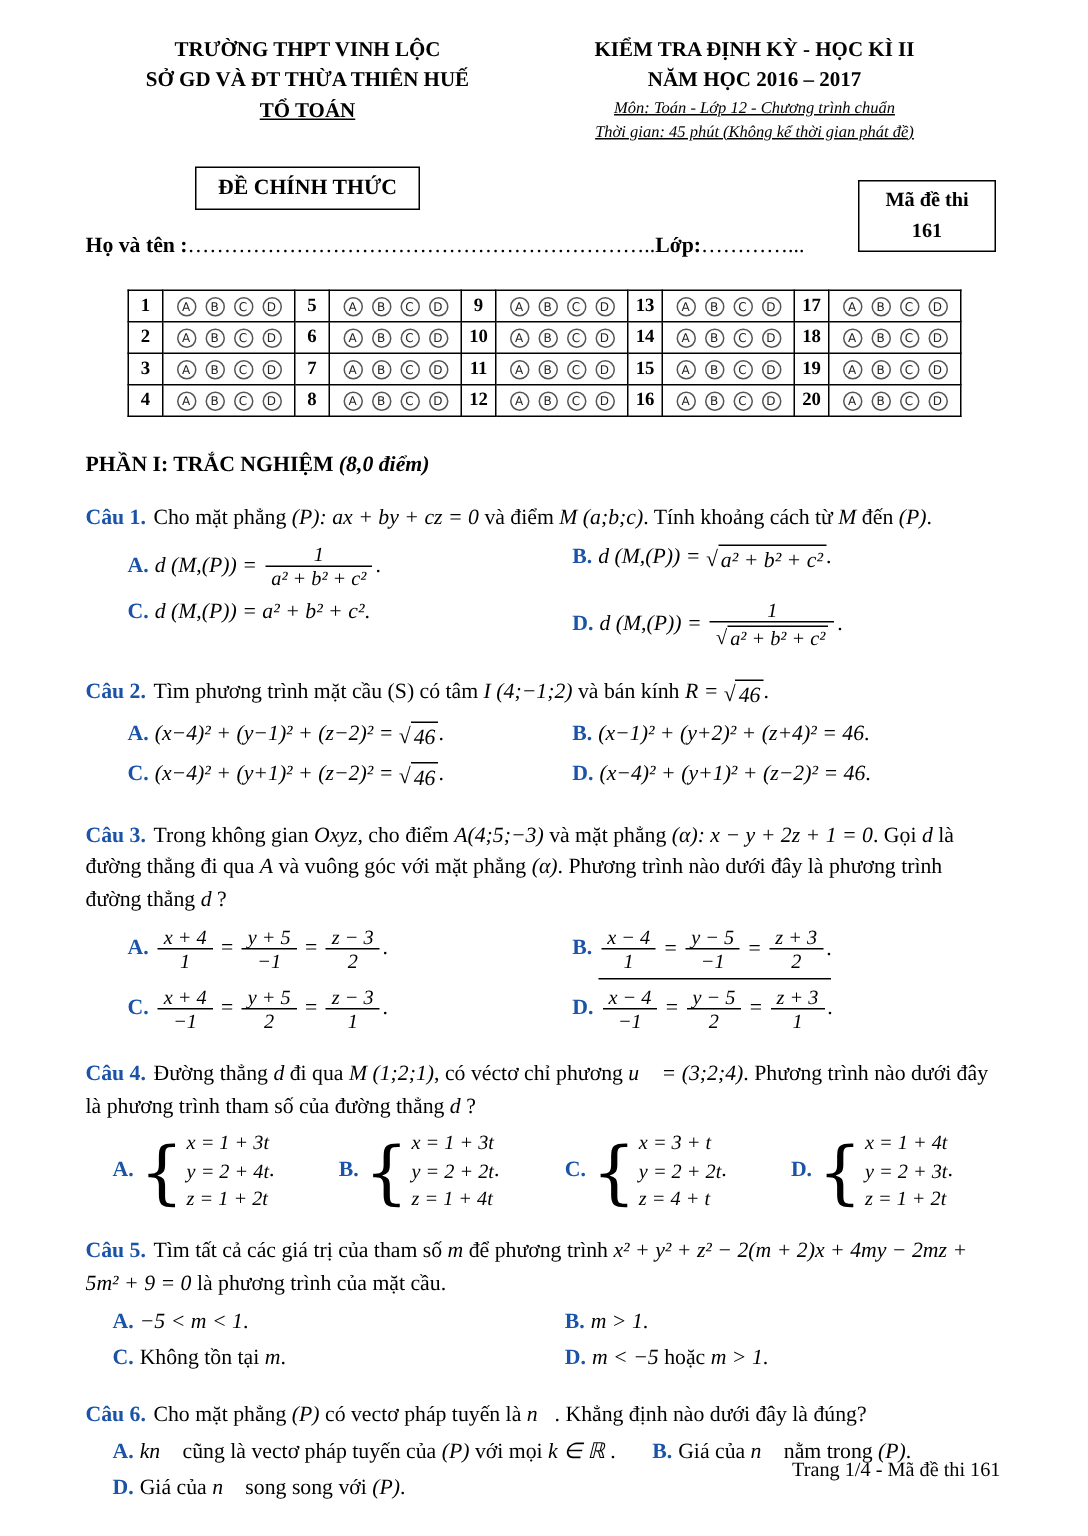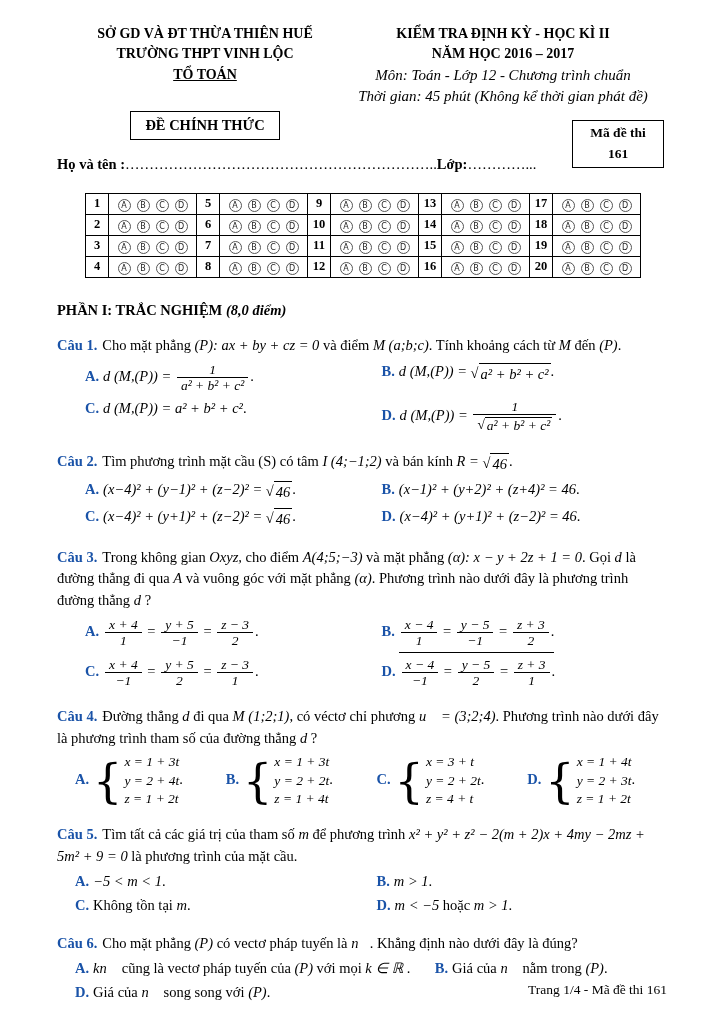--- a/index.html
+++ b/index.html
@@ -12,21 +12,21 @@
 
   .b { font-weight:bold; }
   .i { font-style:italic; }
   .bi { font-weight:bold; font-style:italic; }
   .und { text-decoration:underline; }
 
   
   .hdr { display:flex; justify-content:space-between; margin-left:28px; }
   .hdr-left { text-align:center; line-height:1.45; font-weight:bold; font-size:14px; width:240px; }
   .hdr-right { text-align:center; line-height:1.45; font-size:14px; width:330px; }
-  .hdr-right .i { font-size:15px; }
+  .hdr-right .i { font-size:11px;text-decoration:underline; }
   .stamp { display:inline-block; border:1px solid #000; padding:3px 14px; font-weight:bold;
            margin-top:26px; font-size:14.5px; }
   .codebox { position:absolute; top:120px; right:61px; width:92px; border:1px solid #000;
              text-align:center; font-weight:bold; font-size:13.5px; line-height:1.55; padding:2px 1px; }
   .nameline { margin:16px 0 0 0; width:500px; white-space:nowrap; overflow:hidden; font-weight:bold; }
   .nameline .dots { font-weight:normal; }
 
   
   .agrid { border-collapse:collapse; margin:20px 0 0 28px; width:555px; table-layout:fixed; }
   .agrid td { border:1px solid #000; height:21px; padding:0; vertical-align:middle; }
@@ -57,31 +57,31 @@
   .frac .den { padding:0 4px; }
   .sqrt { display:inline-flex; align-items:flex-start; vertical-align:-2px; }
   .sqrt .rad { font-style:normal; }
   .sqrt .sbody { border-top:1px solid #000; padding:0 2px; font-style:italic; }
   .cases { display:inline-flex; align-items:center; vertical-align:middle; }
   .cases .brace { font-size:46px; font-weight:300; line-height:1; margin-right:2px;
                   font-family:"DejaVu Serif",serif; }
   .cases .crows { display:inline-flex; flex-direction:column; }
   .cases .crow { font-style:italic; font-size:13.5px; line-height:1.35; white-space:nowrap; }
 
-  .footer { position:absolute; bottom:26px; right:58px; font-size:13.5px; }
+  .footer { position:absolute; bottom:36px; right:58px; font-size:13.5px; }
 </style>
 </head>
 <body>
 
 <div class="page">
 
   <div class="hdr">
     <div class="hdr-left">
+      <div>TRƯỜNG THPT VINH LỘC</div>
       <div>SỞ GD VÀ ĐT THỪA THIÊN HUẾ</div>
-      <div>TRƯỜNG THPT VINH LỘC</div>
       <div class="und">TỔ TOÁN</div>
       <div class="stamp">ĐỀ CHÍNH THỨC</div>
     </div>
     <div class="hdr-right">
       <div class="b">KIỂM TRA ĐỊNH KỲ - HỌC KÌ II</div>
       <div class="b">NĂM HỌC 2016 – 2017</div>
       <div class="i">Môn: Toán - Lớp 12 - Chương trình chuẩn</div>
       <div class="i">Thời gian: 45 phút (Không kể thời gian phát đề)</div>
     </div>
   </div>

